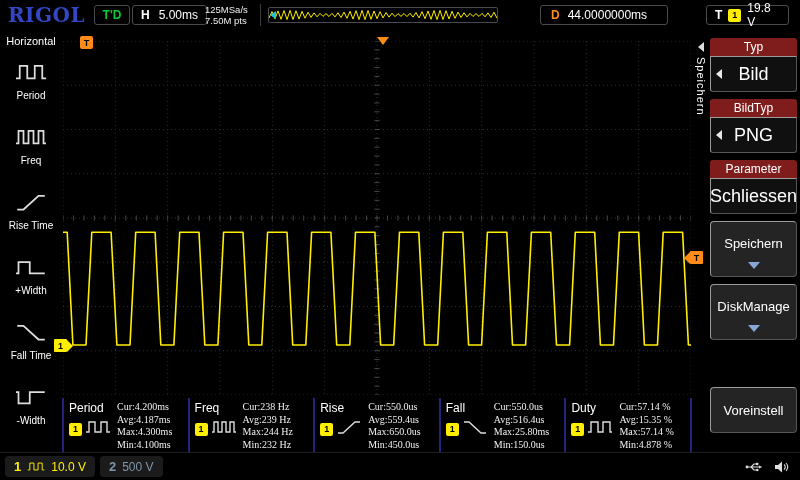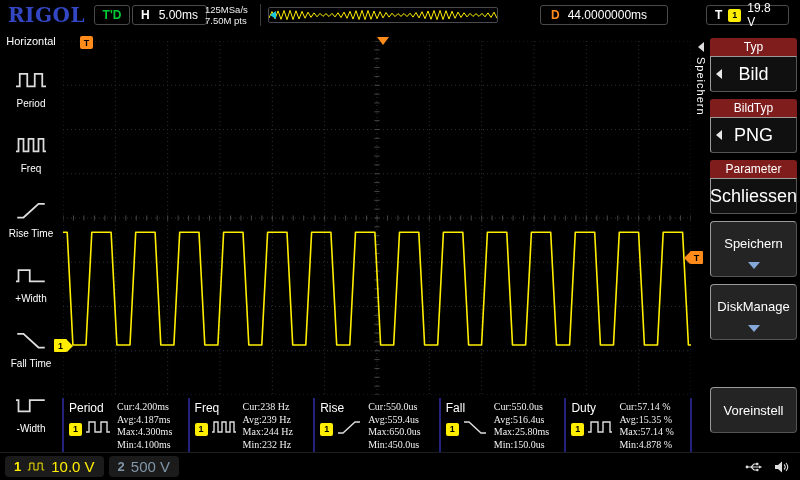--- a/index.html
+++ b/index.html
@@ -20,21 +20,21 @@
   .tb-div{position:absolute;left:260px;top:4px;width:1px;height:22px;background:#3a3a3a}
   .preview{position:absolute;left:268px;top:7px;width:230px;height:16px;border:1px solid #4a4a4a;border-radius:2px;overflow:hidden;background:#000}
   .pv-cursor{position:absolute;left:1px;top:3px;width:0;height:0;border-top:4px solid transparent;border-bottom:4px solid transparent;border-right:6px solid var(--cyan)}
   .dbox{position:absolute;left:540px;top:5px;height:20px;min-width:128px;border:1px solid #4a4a4a;border-radius:3px;display:flex;align-items:center;gap:8px;padding:0 10px;font-size:12px}
   .dbox .dl{color:var(--orange);font-weight:bold}
   .tbox{position:absolute;left:706px;top:5px;height:20px;border:1px solid #4a4a4a;border-radius:3px;display:flex;align-items:center;gap:6px;padding:0 8px;font-size:12px}
   .badge1{display:inline-flex;align-items:center;justify-content:center;width:13px;height:13px;border-radius:2px;background:var(--ch1);color:#000;font-size:9px;font-weight:bold;flex:0 0 auto}
 
   
   .sidebar{position:absolute;left:0;top:30px;width:62px;bottom:28px;display:flex;flex-direction:column;align-items:center;padding-top:5px;background:#000}
-  .sb-title{font-size:11px;color:#fff;margin-bottom:10px}
+  .sb-title{font-size:11px;color:#fff;margin-bottom:2px}
   .sb-item{width:58px;height:65px;display:flex;flex-direction:column;align-items:center;justify-content:center;gap:4px;cursor:pointer;color:#ddd}
   .sb-label{font-size:10px;color:#fff;text-align:center;line-height:11px}
 
   
   .main{position:absolute;left:62px;top:30px;width:630px;height:368px;background:#000}
   #scope-svg{position:absolute;left:1px;top:11px}
   .trig-corner{position:absolute;left:18px;top:6px;width:13px;height:13px;background:var(--orange);color:#000;font-size:9px;font-weight:bold;display:flex;align-items:center;justify-content:center;border-radius:2px;z-index:4}
   .trig-pos{position:absolute;left:315px;top:7px;width:0;height:0;border-left:6px solid transparent;border-right:6px solid transparent;border-top:8px solid var(--orange);z-index:4}
   .trig-level{position:absolute;left:622px;top:221px;display:flex;align-items:center;z-index:4}
   .tl-tri{width:0;height:0;border-top:6px solid transparent;border-bottom:6px solid transparent;border-right:6px solid var(--orange)}
@@ -61,21 +61,21 @@
   .mpanel{flex:1;border-left:2px solid #23237e;padding:3px 2px 2px 5px;display:flex;gap:2px;overflow:hidden}
   .mp-left{width:46px;display:flex;flex-direction:column;gap:4px;color:#ddd}
   .mp-name{font-size:12px;color:#fff}
   .mp-src{display:flex;align-items:center;gap:3px}
   .mp-vals{flex:1;font-size:10px;line-height:12.5px;color:#f2f2f2;font-family:Liberation Serif, serif;white-space:nowrap}
 
   
   .statusbar{position:absolute;left:0;bottom:0;width:800px;height:28px;background:#000;border-top:1px solid #1e1e1e;display:flex;align-items:center}
   .chip{height:21px;border-radius:4px;background:#1b1b1b;display:flex;align-items:center;gap:6px;padding:0 9px;margin-left:5px;cursor:pointer}
   .chip .chnum{font-weight:bold;font-size:13px}
-  .chip .chscale{font-size:15px}
+  .chip .chscale{font-size:12px}
   .chip.ch1{color:var(--ch1)}
   .chip.ch2{color:var(--ch2)}
   .sb-spacer{flex:1}
   .bicon{margin-right:11px;color:#ddd;display:flex;align-items:center}
 </style>
 </head>
 <body>
 
 <div id="screen">
 

